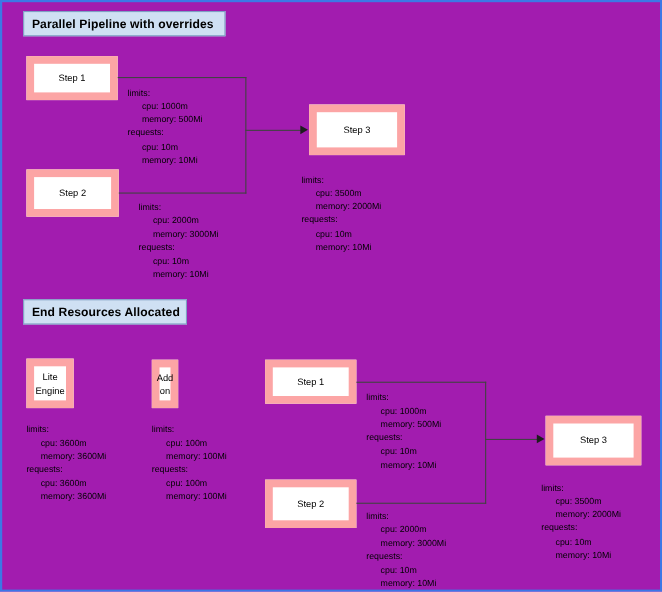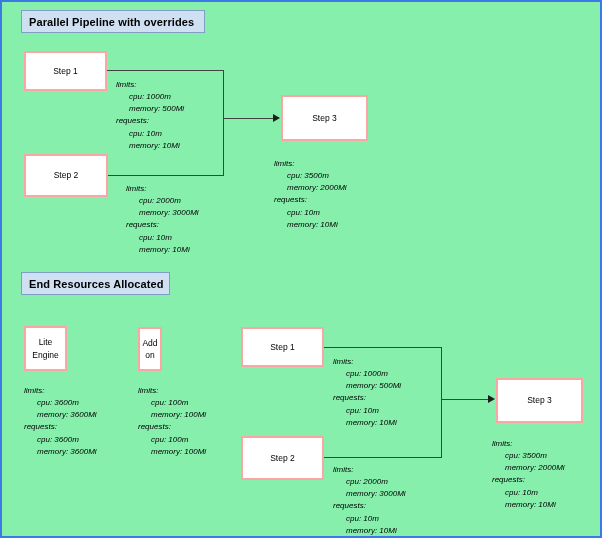--- a/index.html
+++ b/index.html
@@ -4,21 +4,21 @@
 <style>
   html, body {
     margin: 0;
     padding: 0;
     background: #ffffff;
   }
   #canvas {
     position: relative;
     width: 602px;
     height: 538px;
-    background: #86efac;
+    background: #a21caf;
     box-sizing: border-box;
     border: 2px solid #3c78e6;
     overflow: hidden;
     font-family: "Liberation Sans", sans-serif;
   }
   .section-title {
     position: absolute;
     box-sizing: border-box;
     background: #cfe0f3;
     border: 1px solid #7f9fc4;
@@ -28,38 +28,37 @@
     color: #000000;
     display: flex;
     align-items: center;
     padding-left: 7px;
     letter-spacing: 0.1px;
   }
   .node-box {
     position: absolute;
     box-sizing: border-box;
     background: #ffffff;
-    border: 2px solid #fca5a5;
+    border: 7px solid #fca5a5;
     display: flex;
     align-items: center;
     justify-content: center;
     text-align: center;
     font-family: "Liberation Sans", sans-serif;
     font-size: 8.5px;
     color: #000000;
     line-height: 1.45;
   }
   .res-block {
     position: absolute;
     font-family: "Liberation Sans", sans-serif;
     font-size: 8px;
     color: #000000;
     line-height: 1.52;
     white-space: nowrap;
-    font-style: italic;
   }
   .res-block .ind {
     padding-left: 13px;
   }
   .edge {
     position: absolute;
     background: #424242;
   }
   .edge-h { height: 1px; }
   .edge-v { width: 1px; }

